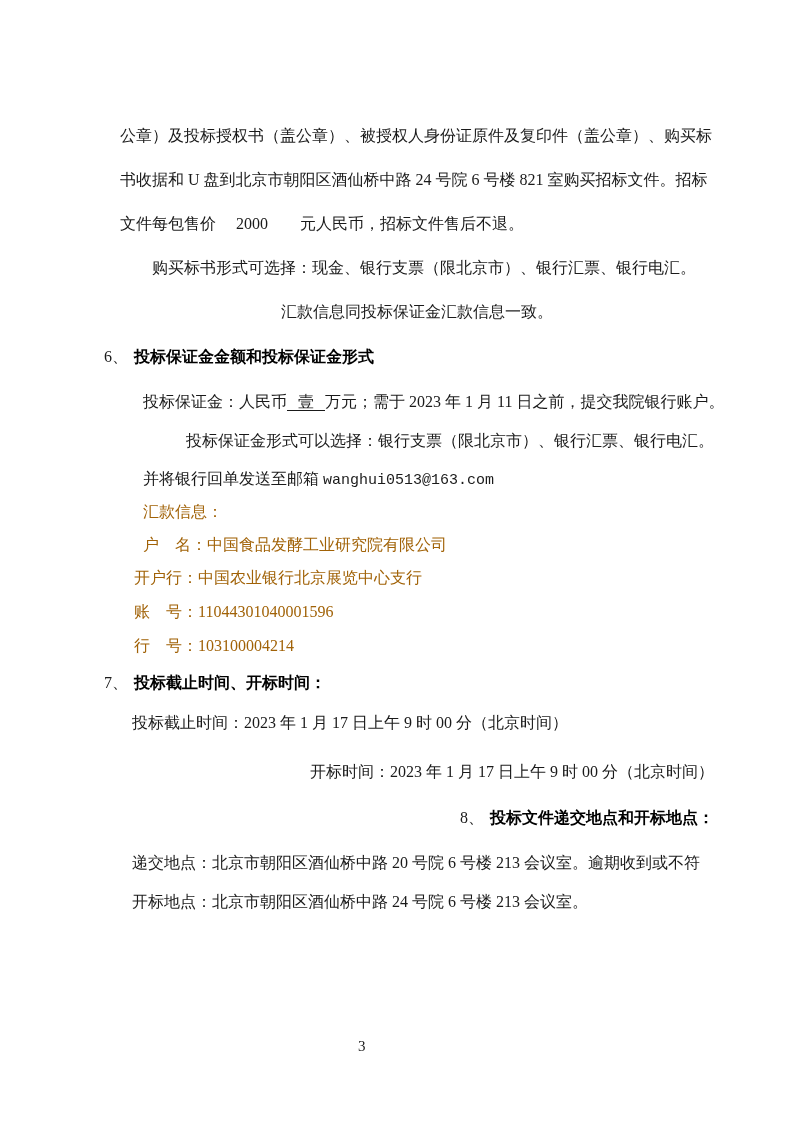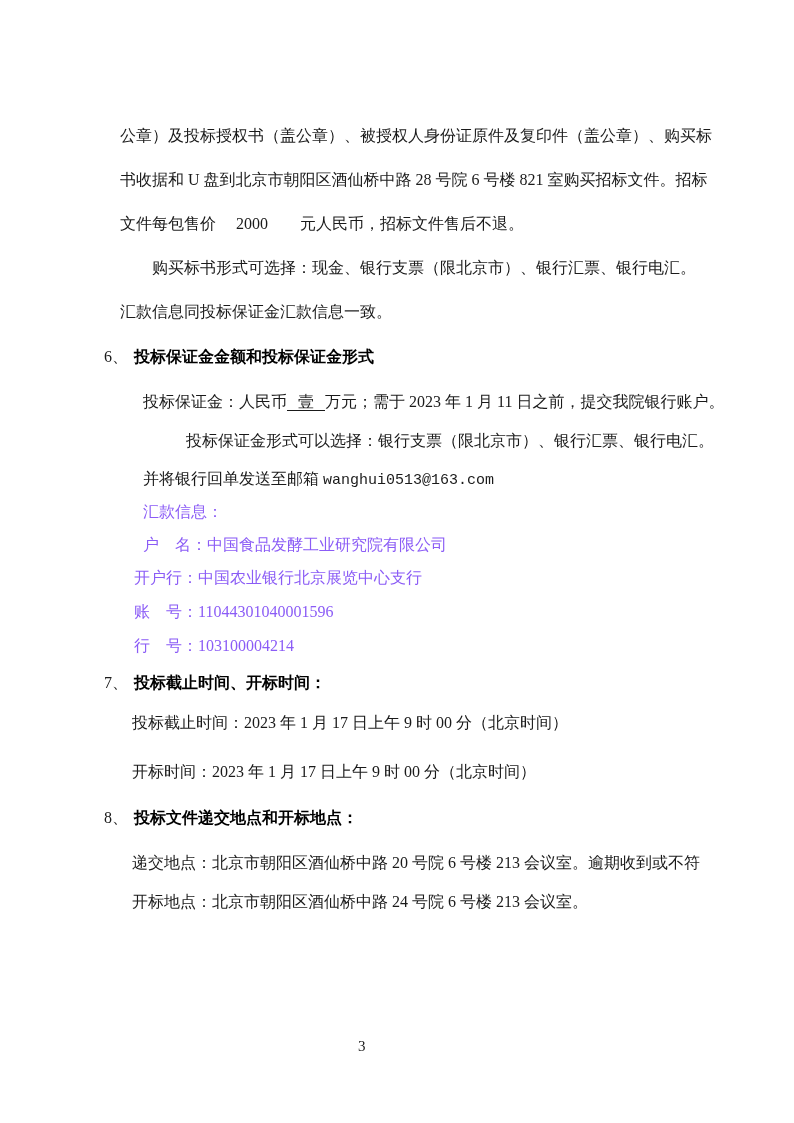--- a/index.html
+++ b/index.html
@@ -12,55 +12,55 @@
     padding:0 80px 0 104px;
     overflow:hidden;
     font-family:"Liberation Serif","DejaVu Serif",serif;
     font-size:16px;
     color:#1a1a1a;
   }
   .ln { white-space:nowrap; }
   
   .p-intro      { margin:114px 0 0 16px; line-height:44px; }
   .p-purchase   { margin:0 0 0 16px; line-height:44px; text-indent:32px; }
-  .p-remitnote  { margin:0 0 0 16px; line-height:44px; }
+  .p-remitnote  { margin:0 0 0 16px; line-height:44px;text-align:center; }
   
   .heading      { line-height:45px; font-weight:bold; color:#000; }
   .heading .num { font-weight:normal; color:#1a1a1a; margin-right:6px; }
   .h6 { margin-top:0; }
   .h7 { margin-top:-3px; }
-  .h8 { margin-top:1px; }
+  .h8 { margin-top:1px;text-align:right; }
   .h9 { margin-top:0; }
   
   .p-deposit    { margin:0 0 0 39px; line-height:45px; }
   .p-depform    { margin:-2px 0 0 39px; line-height:38px;text-align:right; }
   .p-email      { margin:0 0 0 39px; line-height:37px; }
   .email        { font-family:"Liberation Mono","DejaVu Sans Mono",monospace; font-size:15px; }
   .u-amount     { border-bottom:1px solid #1a1a1a; padding:0 11px; }
   
-  .red          { color:#8b5cf6; }
+  .red          { color:#a16207; }
   .r-head       { margin:-3px 0 0 39px; line-height:32px; }
   .r-line1      { margin:0 0 0 39px; line-height:33px; }
   .r-line       { margin:0 0 0 30px; line-height:34px; }
   
   .p-deadline   { margin:-5px 0 0 28px; line-height:45px; }
-  .p-opentime   { margin:4px 0 0 28px; line-height:45px; }
+  .p-opentime   { margin:4px 0 0 28px; line-height:45px;text-align:right; }
   
   .p-delivery   { margin:3px 0 0 28px; line-height:40px; }
   .p-openplace  { margin:-4px 0 0 28px; line-height:45px; }
   .page-number  { position:absolute; left:358px; top:1038px; font-size:15px; color:#1a1a1a; }
 </style>
 </head>
 <body>
 
 <div class="page">
 
   <div class="p-intro">
     <div class="ln">公章）及投标授权书（盖公章）、被授权人身份证原件及复印件（盖公章）、购买标</div>
-    <div class="ln">书收据和 U 盘到北京市朝阳区酒仙桥中路 28 号院 6 号楼 821 室购买招标文件。招标</div>
+    <div class="ln">书收据和 U 盘到北京市朝阳区酒仙桥中路 24 号院 6 号楼 821 室购买招标文件。招标</div>
     <div class="ln">文件每包售价　 2000　　元人民币，招标文件售后不退。</div>
   </div>
 
   <div class="p-purchase ln">购买标书形式可选择：现金、银行支票（限北京市）、银行汇票、银行电汇。</div>
   <div class="p-remitnote ln">汇款信息同投标保证金汇款信息一致。</div>
 
   <div class="heading h6 ln">
     <span class="num">6、</span><span>投标保证金金额和投标保证金形式</span>
   </div>
 

